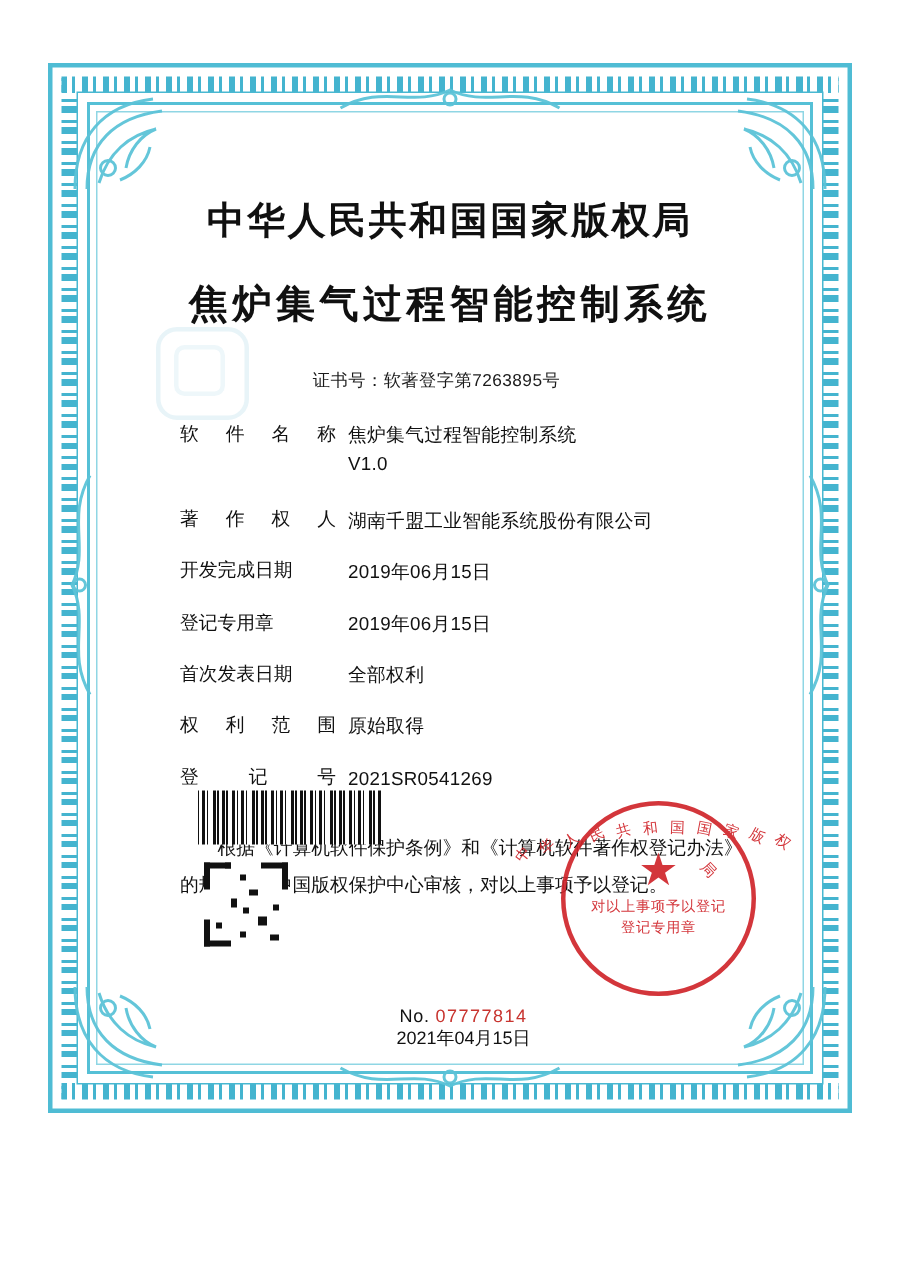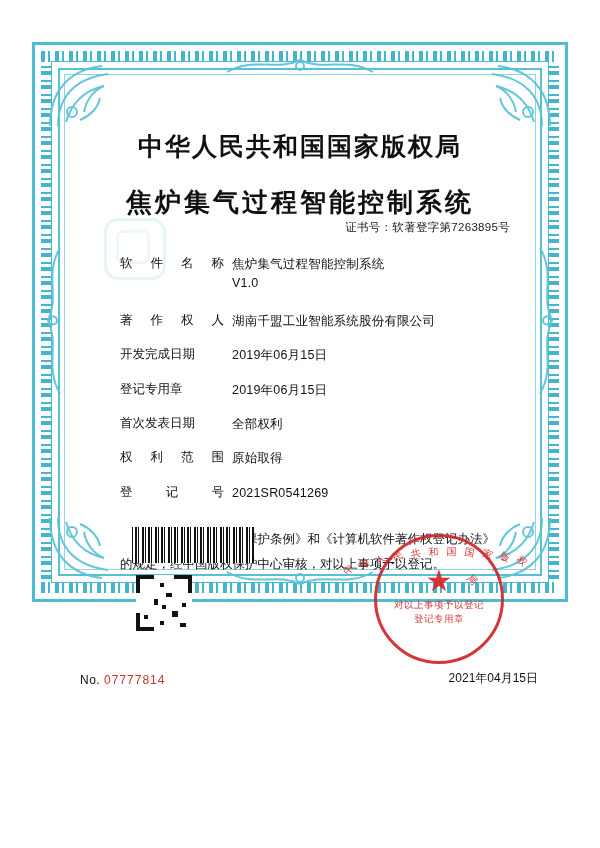--- a/index.html
+++ b/index.html
@@ -13,21 +13,21 @@
     font-family: "Liberation Sans", sans-serif;
     position: relative;
     overflow: hidden;
   }
 
   .certificate {
     position: absolute;
     left: 32px;
     top: 42px;
     width: 536px;
-    height: 560px;
+    height: 700px;
     background: #ffffff;
   }
 
   
   .frame-outer {
     position: absolute;
     left: 0; top: 0; right: 0; bottom: 0;
     border: 3px solid #4fbcd4;
     box-sizing: border-box;
   }
@@ -122,23 +122,24 @@
     text-align: center;
     font-family: "DejaVu Serif", "Liberation Serif", serif;
     font-size: 26px;
     font-weight: bold;
     letter-spacing: 3px;
     color: #101010;
     margin-top: 22px;
   }
 
   .cert-no {
-    text-align: right;
+    text-align: center;
     font-size: 11.5px;
     color: #1b1b1b;
+    margin-top: 26px;
     padding-right: 18px;
     letter-spacing: .3px;
   }
 
   .fields {
     margin-top: 16px;
     padding-left: 48px;
     padding-right: 18px;
   }
   .field-row {
@@ -255,23 +256,24 @@
     letter-spacing: .5px;
   }
 
   .footer {
     position: absolute;
     left: 48px;
     right: 30px;
     top: 628px;
     display: flex;
     justify-content: space-between;
-    align-items: flex-end;
+    align-items: center;
     font-size: 12px;
     color: #111;
+    flex-direction: column;
   }
   .footer .serial {
     letter-spacing: .5px;
   }
   .footer .serial .num {
     color: #c8342f;
     letter-spacing: 1px;
   }
 </style>
 </head>

